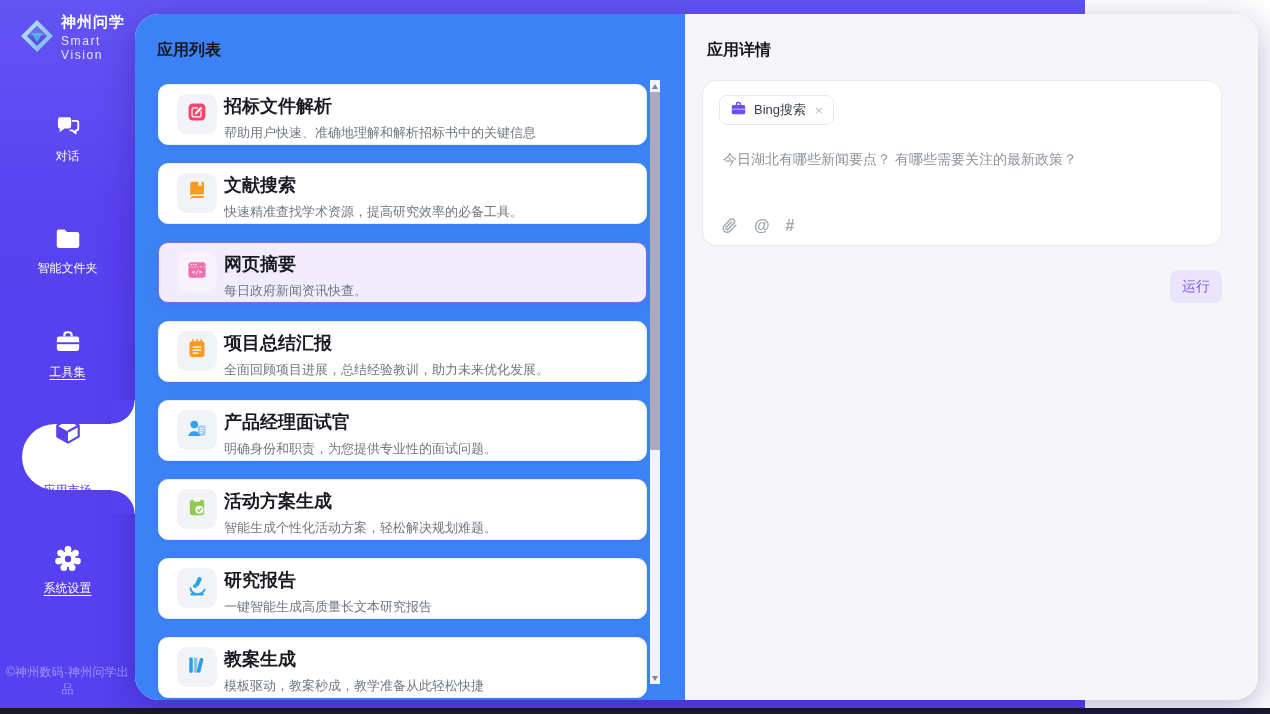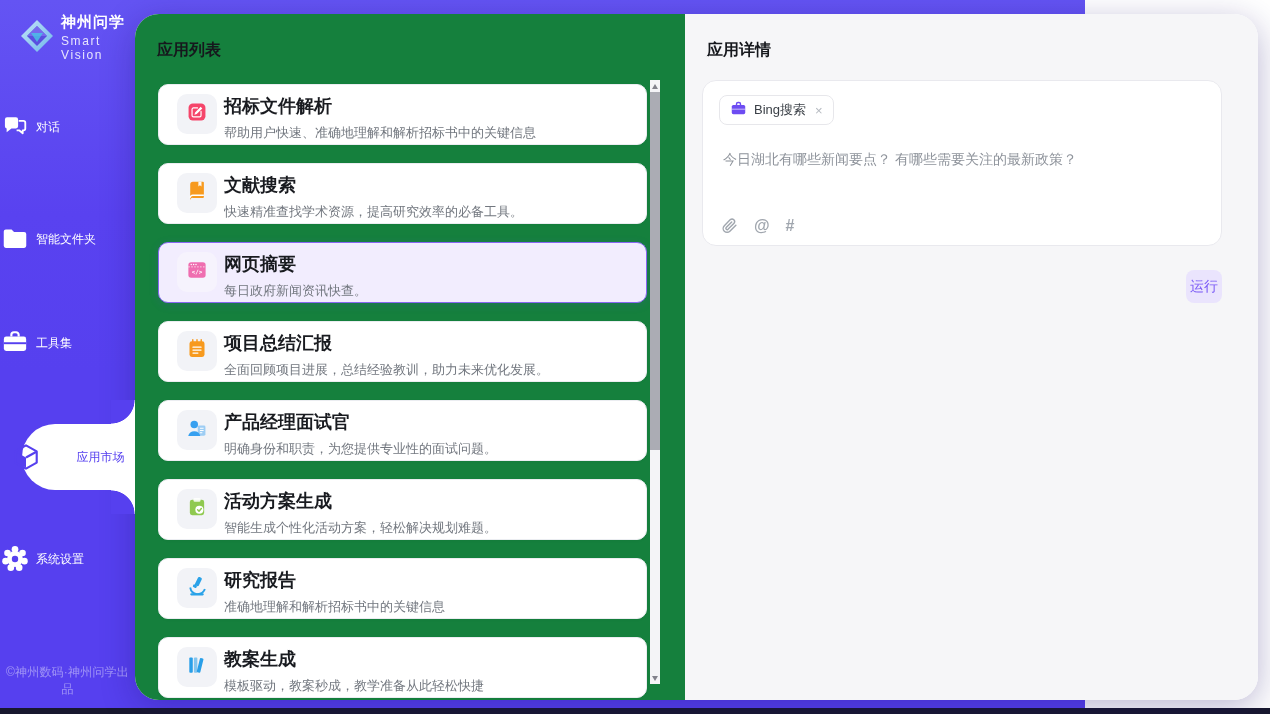--- a/index.html
+++ b/index.html
@@ -13,45 +13,45 @@
   .frame{position:relative;width:1085px;height:714px;
     background:linear-gradient(180deg,#6454f3 0%,#5942f0 30%,#5640ef 52%,#5640ef 100%);}
   .bottom-bar{position:absolute;left:0;bottom:0;width:1270px;height:6px;background:#18182e;}
 
   
   .sidebar{position:absolute;left:0;top:0;width:135px;height:708px;z-index:3;}
   .logo{position:absolute;left:19px;top:13px;display:flex;align-items:center;gap:6px;}
   .logo-text{display:flex;flex-direction:column;}
   .logo-title{color:#fff;font-size:15px;font-weight:700;letter-spacing:1px;}
   .logo-sub{color:#e7e4fd;font-size:12px;letter-spacing:1.6px;margin-top:2px;}
-  .nav-item{position:absolute;left:0;width:135px;display:flex;flex-direction:row;
+  .nav-item{position:absolute;left:0;width:135px;display:flex;flex-direction:column;
     align-items:center;gap:6px;padding:6px 0;cursor:pointer;}
   .nav-icon{width:30px;height:30px;display:flex;align-items:center;justify-content:center;position:relative;z-index:1;}
   .nav-label{font-size:12px;color:#fff;position:relative;z-index:1;}
-  .nav-label.u{text-underline-offset:3px;}
+  .nav-label.u{text-decoration:underline;text-underline-offset:3px;}
   .nav-item.active{height:66px;justify-content:center;padding:0;}
   .nav-item.active .nav-label{color:var(--purple);}
   .tongue{position:absolute;left:22px;right:0;top:0;height:66px;background:#fff;
     border-radius:33px 0 0 33px;z-index:0;}
   .fillet{position:absolute;right:0;width:24px;height:24px;z-index:0;}
   .fillet.top{top:-24px;background:radial-gradient(circle 24px at 0 0,var(--purple) 0 23.2px,#fff 23.9px);}
   .fillet.bottom{bottom:-24px;background:radial-gradient(circle 24px at 0 100%,var(--purple) 0 23.2px,#fff 23.9px);}
   .user{position:absolute;left:0;top:644px;width:135px;display:flex;align-items:center;
     justify-content:center;gap:10px;color:#fff;font-size:13px;cursor:pointer;}
   .avatar{width:27px;height:27px;display:flex;}
   .copyright{position:absolute;left:0;bottom:10px;width:135px;text-align:center;
     color:rgba(255,255,255,.42);font-size:12px;letter-spacing:.2px;}
 
   
   .main{position:absolute;left:135px;top:14px;width:1123px;height:686px;border-radius:24px;
     overflow:hidden;display:flex;background:#fff;z-index:2;box-shadow:0 8px 34px rgba(28,12,105,.30);}
   .panel-title{margin:0;position:absolute;left:22px;top:26px;font-size:16px;color:#16181d;font-weight:700;}
 
   
-  .list-panel{position:relative;width:550px;background:#15803d;flex:none;}
+  .list-panel{position:relative;width:550px;background:#3b82f6;flex:none;}
   .cards{position:absolute;left:23px;top:70px;width:489px;}
   .card{position:relative;height:61px;margin-bottom:18px;border:1px solid #ebedf1;border-radius:10px;
     background:#fff;box-shadow:0 1px 3px rgba(23,25,35,.04);cursor:pointer;}
   .card.selected{background:#f2edfe;border:1.5px solid #8767f2;box-shadow:0 2px 10px rgba(96,62,226,.16);}
   .card-icon-box{position:absolute;left:18px;top:9px;width:40px;height:40px;border-radius:10px;
     background:#f2f3f7;display:flex;align-items:center;justify-content:center;}
   .card.selected .card-icon-box{background:#f6f3fd;}
   .card-text{position:absolute;left:65px;top:9px;right:10px;}
   .card-title{font-size:18px;font-weight:700;color:#191b20;}
   .card-desc{font-size:13px;color:#72777f;margin-top:6px;white-space:nowrap;overflow:hidden;}
@@ -68,21 +68,21 @@
   .detail-panel{position:relative;flex:1;background:#f6f6f8;}
   .input-card{position:absolute;left:17px;top:66px;width:520px;height:166px;background:#fff;
     border:1px solid #e9e9ee;border-radius:14px;}
   .tag{position:absolute;left:16px;top:14px;height:30px;display:inline-flex;align-items:center;gap:7px;
     padding:0 10px;border:1px solid #e7e7eb;border-radius:8px;background:#fff;font-size:13px;color:#3b4047;cursor:pointer;}
   .tag-close{color:#b4b8bf;font-size:13px;margin-left:2px;cursor:pointer;}
   .query{position:absolute;left:20px;top:68px;right:20px;font-size:14px;color:#8e939b;line-height:1.5;cursor:text;}
   .tools{position:absolute;left:18px;top:136px;display:flex;align-items:center;gap:16px;}
   .tool{display:flex;align-items:center;cursor:pointer;}
   .glyph{font-size:16px;font-weight:600;color:#a0a6ae;line-height:1;}
-  .run{position:absolute;top:256px;right:36px;height:33px;padding:0 4px;background:#eae4fd;color:#7958f6;
+  .run{position:absolute;top:256px;right:36px;height:33px;padding:0 12px;background:#eae4fd;color:#7958f6;
     font-size:14px;border:none;border-radius:8px;cursor:pointer;font-family:inherit;}
 </style>
 </head>
 <body>
 
 <div class="frame">
 
   <aside class="sidebar">
     <div class="logo">
       <span class="logo-mark">
@@ -264,21 +264,21 @@
                   <g fill="#2aa2e8">
     <rect x="11.2" y="2.2" width="4.6" height="10" rx="1.4" transform="rotate(26 13.5 7.2)"></rect>
     <rect x="7.6" y="10.6" width="4.2" height="3.2" rx="1" transform="rotate(26 9.7 12.2)"></rect>
     <path d="M5.6 13.4a7.6 7.6 0 0 0 6.4 6.4c3.5.4 6.6-1.7 7.6-4.8l1.9.6c-1.3 4.1-5.2 6.8-9.8 6.2a9.6 9.6 0 0 1-8.1-8z"></path>
     <rect x="4.6" y="19.9" width="14.8" height="2.4" rx="1.2"></rect>
                   </g>
                 </svg></span>
             </span>
     <div class="card-text">
       <div class="card-title">研究报告</div>
-      <div class="card-desc">准确地理解和解析招标书中的关键信息</div>
+      <div class="card-desc">一键智能生成高质量长文本研究报告</div>
             </div>
           </div>
           <div class="card ">
     <span class="card-icon-box">
       <span><svg viewBox="0 0 24 24" width="22" height="22">
     <rect x="3.6" y="3.8" width="3.8" height="16.6" rx="1" fill="#2a9fe8"></rect>
     <rect x="8.6" y="3.8" width="3.8" height="16.6" rx="1" fill="#2a9fe8" opacity=".55"></rect>
     <rect x="13.4" y="4.4" width="4" height="16" rx="1" fill="#2a9fe8" transform="rotate(14 15.4 12.4)"></rect>
                 </svg></span>
             </span>

